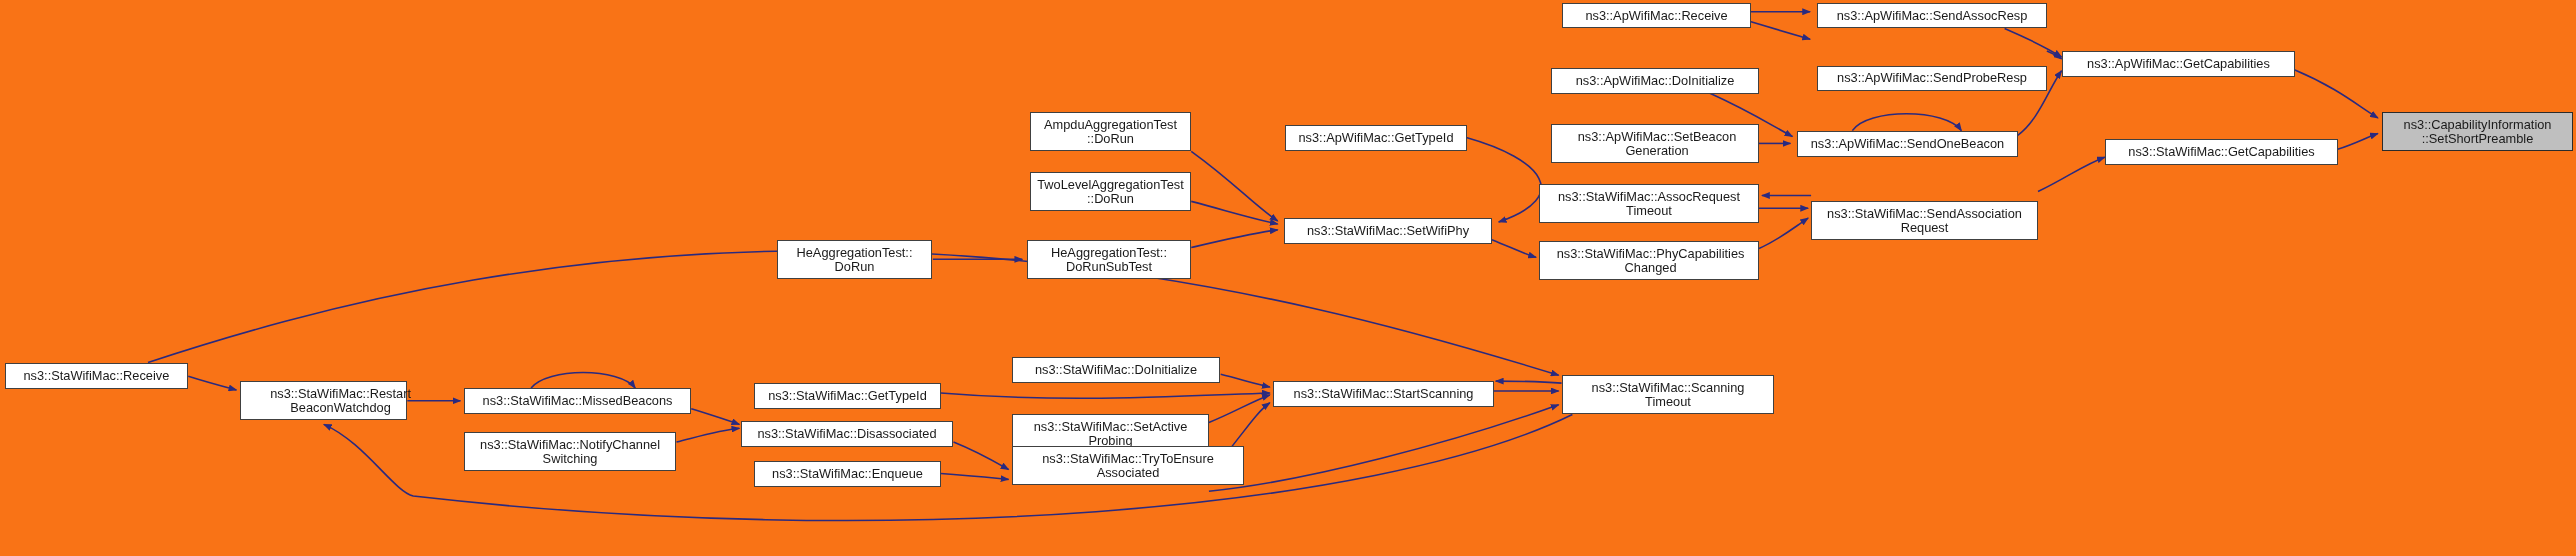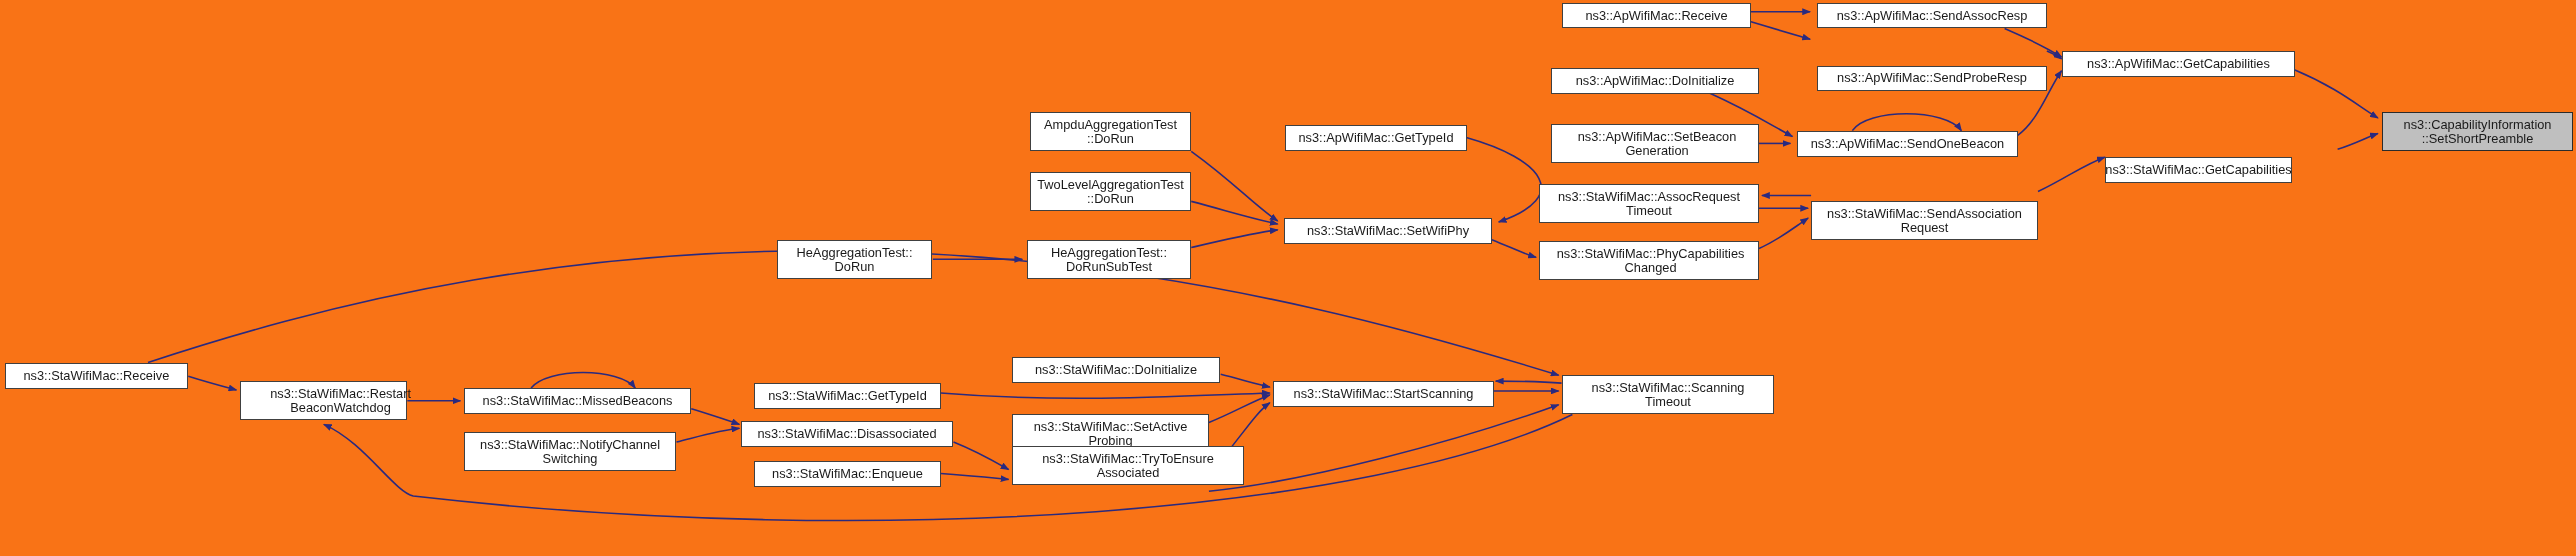--- a/index.html
+++ b/index.html
@@ -101,21 +101,21 @@
       <div class="node" style="left: 1551px; top: 68px; width: 208px; height: 25.6px;">ns3::ApWifiMac::DoInitialize</div>
       <div class="node" style="left: 2062px; top: 51px; width: 233px; height: 25.6px;">ns3::ApWifiMac::GetCapabilities</div>
       <div class="node highlight" style="left: 2382px; top: 112px; width: 191px; height: 39px;">ns3::CapabilityInformation
 ::SetShortPreamble</div>
       <div class="node" style="left: 1030px; top: 112px; width: 161px; height: 39px;">AmpduAggregationTest
 ::DoRun</div>
       <div class="node" style="left: 1285px; top: 125px; width: 182px; height: 25.6px;">ns3::ApWifiMac::GetTypeId</div>
       <div class="node" style="left: 1551px; top: 124px; width: 208px; height: 39px; padding-left: 8px;">ns3::ApWifiMac::SetBeacon
 Generation</div>
       <div class="node" style="left: 1797px; top: 131px; width: 221px; height: 25.6px;">ns3::ApWifiMac::SendOneBeacon</div>
-      <div class="node" style="left: 2105px; top: 157px; width: 187px; height: 25.6px;">ns3::StaWifiMac::GetCapabilities</div>
+      <div class="node" style="left: 2105px; top: 139px; width: 233px; height: 25.6px;">ns3::StaWifiMac::GetCapabilities</div>
       <div class="node" style="left: 1030px; top: 172px; width: 161px; height: 39px;">TwoLevelAggregationTest
 ::DoRun</div>
       <div class="node" style="left: 1539px; top: 184px; width: 220px; height: 39px;">ns3::StaWifiMac::AssocRequest
 Timeout</div>
       <div class="node" style="left: 1811px; top: 184px; width: 227px; height: 39px; margin-top: 17px;">ns3::StaWifiMac::SendAssociation
 Request</div>
       <div class="node" style="left: 777px; top: 240px; width: 155px; height: 39px;">HeAggregationTest::
 DoRun</div>
       <div class="node" style="left: 1027px; top: 240px; width: 164px; height: 39px;">HeAggregationTest::
 DoRunSubTest</div>

